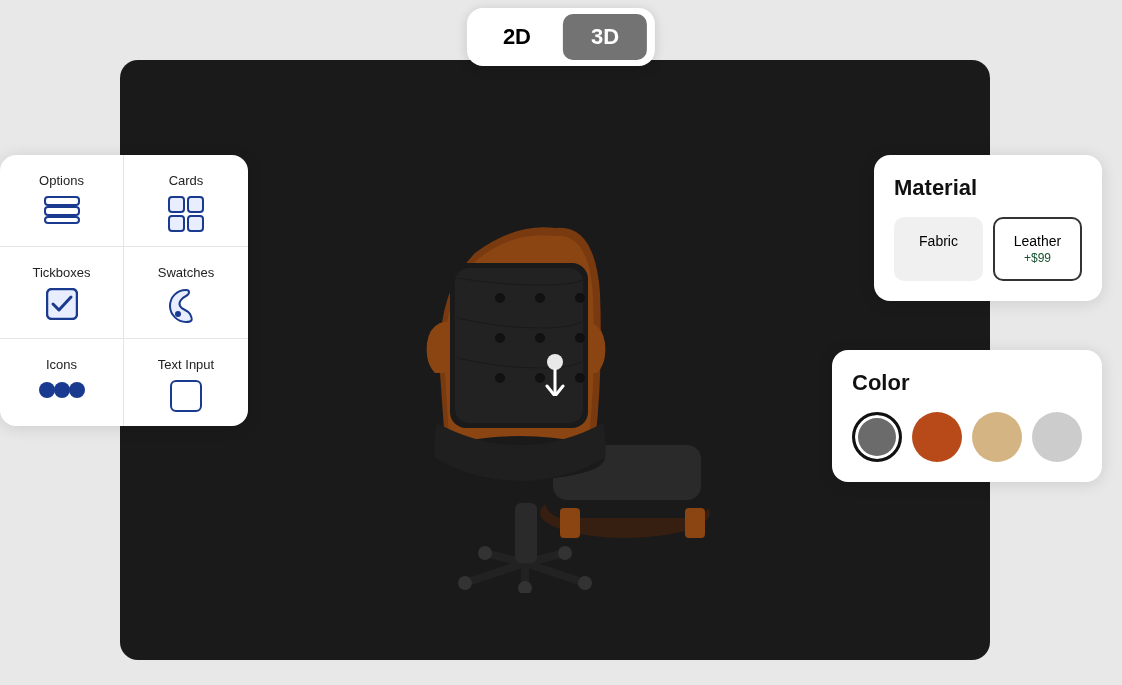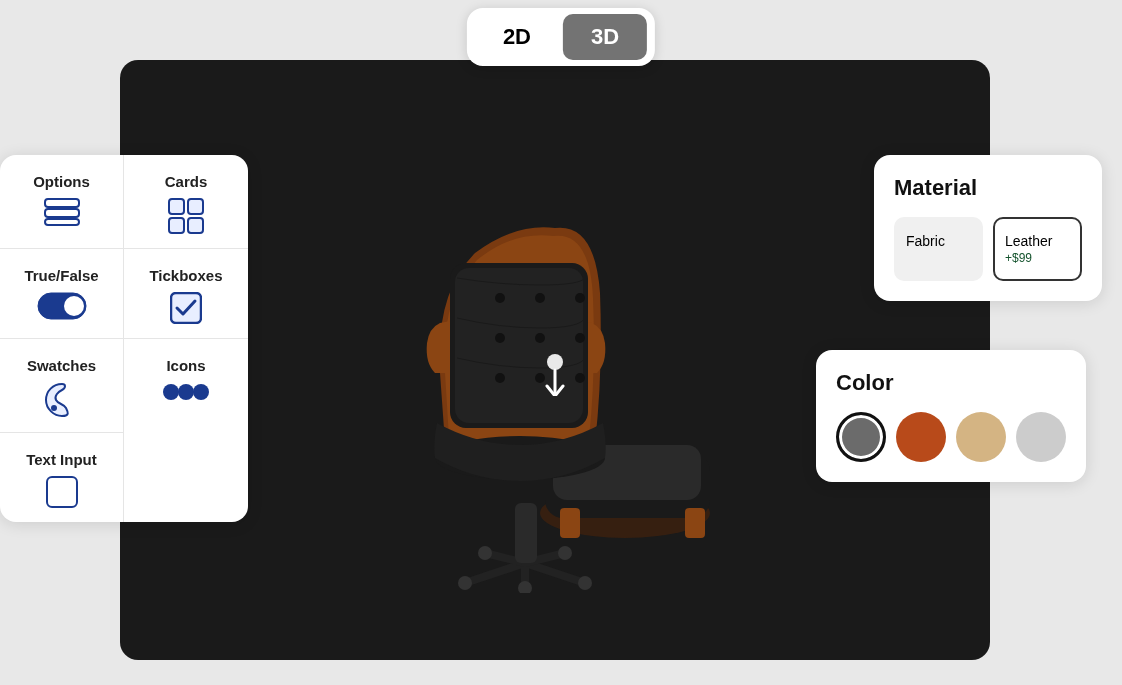--- a/index.html
+++ b/index.html
@@ -108,23 +108,23 @@
 
     .panel-cell:nth-child(even) {
       border-right: none;
     }
 
     .panel-cell:nth-last-child(-n+2) {
       border-bottom: none;
     }
 
     .panel-cell-label {
-      font-size: 15px;
+      font-size: 13px;
       color: #222;
-      font-weight: 700;
+      font-weight: 400;
     }
 
     .panel-icon {
       color: #1a3a8f;
       display: flex;
       align-items: center;
       justify-content: center;
     }
 
     
@@ -151,41 +151,41 @@
       display: flex;
       gap: 10px;
     }
 
     .material-option {
       flex: 1;
       padding: 14px 10px;
       border-radius: 10px;
       border: 2px solid transparent;
       background: #f0f0f0;
-      text-align: left;
+      text-align: center;
       cursor: pointer;
       font-size: 14px;
       font-weight: 500;
     }
 
     .material-option.selected {
       border: 2px solid #333;
       background: white;
     }
 
     .material-option .price {
       font-size: 12px;
       color: #14532d;
       margin-top: 2px;
     }
 
     
     .color-panel {
       position: absolute;
-      right: 36px;
+      right: 20px;
       top: 350px;
       width: 270px;
       background: white;
       border-radius: 16px;
       padding: 20px;
       box-shadow: 0 2px 16px rgba(0,0,0,0.12);
       z-index: 5;
     }
 
     .color-swatches {
@@ -311,29 +311,20 @@
       <span class="panel-icon">
         <svg width="36" height="36" viewBox="0 0 36 36" fill="none">
           <rect x="1" y="1" width="15" height="15" rx="3" stroke="#1a3a8f" stroke-width="2" fill="#e8eeff"></rect>
           <rect x="20" y="1" width="15" height="15" rx="3" stroke="#1a3a8f" stroke-width="2" fill="#e8eeff"></rect>
           <rect x="1" y="20" width="15" height="15" rx="3" stroke="#1a3a8f" stroke-width="2" fill="#e8eeff"></rect>
           <rect x="20" y="20" width="15" height="15" rx="3" stroke="#1a3a8f" stroke-width="2" fill="#e8eeff"></rect>
         </svg>
       </span>
     </div>
 
-    <div class="panel-cell">
-      <span class="panel-cell-label">True/False</span>
-      <span class="panel-icon">
-        <svg width="50" height="28" viewBox="0 0 50 28" fill="none">
-          <rect x="1" y="1" width="48" height="26" rx="13" fill="#1a3a8f" stroke="#1a3a8f" stroke-width="1"></rect>
-          <circle cx="37" cy="14" r="10" fill="white"></circle>
-        </svg>
-      </span>
-    </div>
 
     <div class="panel-cell">
       <span class="panel-cell-label">Tickboxes</span>
       <span class="panel-icon">
         <svg width="32" height="32" viewBox="0 0 32 32" fill="none">
           <rect x="1" y="1" width="30" height="30" rx="5" stroke="#1a3a8f" stroke-width="2.5" fill="#e8eeff"></rect>
           <polyline points="7,16 13,22 25,9" stroke="#1a3a8f" stroke-width="3" stroke-linecap="round" stroke-linejoin="round"></polyline>
         </svg>
       </span>
     </div>

